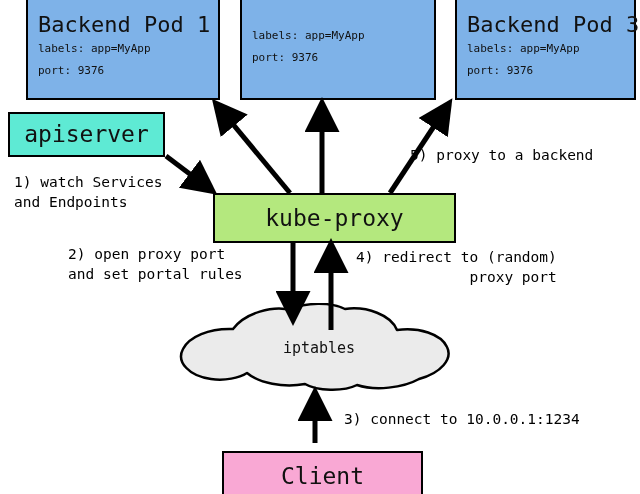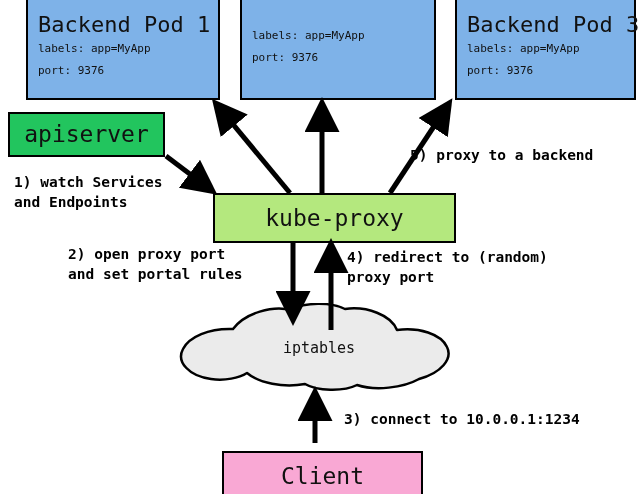--- a/index.html
+++ b/index.html
@@ -39,21 +39,21 @@
     line-height: 22px;
     color: #111111;
     white-space: nowrap;
   }
   .pod1 { left: 26px; top: -6px; width: 194px; height: 106px; }
   .pod2 { left: 240px; top: -6px; width: 196px; height: 106px; }
   .pod3 { left: 455px; top: -6px; width: 181px; height: 106px; }
 
   .apiserver {
     left: 8px; top: 112px; width: 157px; height: 45px;
-    background: #22c55e;
+    background: #5eead4;
     align-items: center;
   }
   .apiserver .lbl {
     font-size: 23px;
     line-height: 27px;
     color: #111111;
     white-space: nowrap;
   }
 
   .kubeproxy {
@@ -97,30 +97,30 @@
     font-size: 15px;
     color: #111111;
     pointer-events: none;
     padding-left: 6px;
     box-sizing: border-box;
   }
 
   .note {
     position: absolute;
     font-family: "DejaVu Sans Mono", "Liberation Mono", monospace;
-    font-weight: bold;
+    font-weight: normal;
     font-size: 14.5px;
     line-height: 20px;
     color: #000000;
     white-space: pre;
   }
   .n1 { left: 14px;  top: 172px; }
   .n2 { left: 68px;  top: 244px; }
   .n3 { left: 344px; top: 409px; }
-  .n4 { left: 347px; top: 247px; }
+  .n4 { left: 356px; top: 247px; text-align: right; }
   .n5 { left: 410px; top: 145px; }
 
   svg.arrows {
     position: absolute;
     left: 0; top: 0;
     width: 640px;
     height: 494px;
     pointer-events: none;
   }
 </style>

